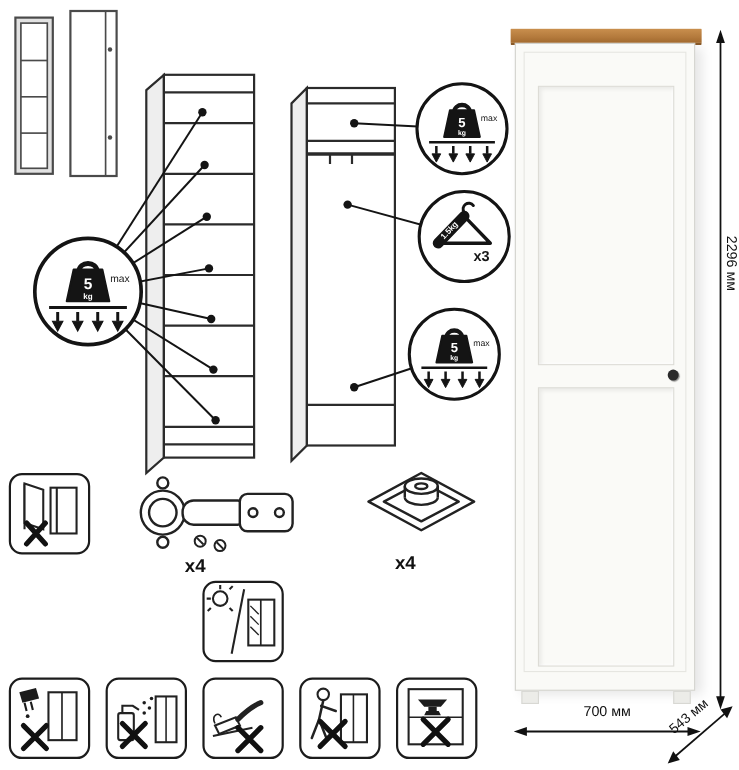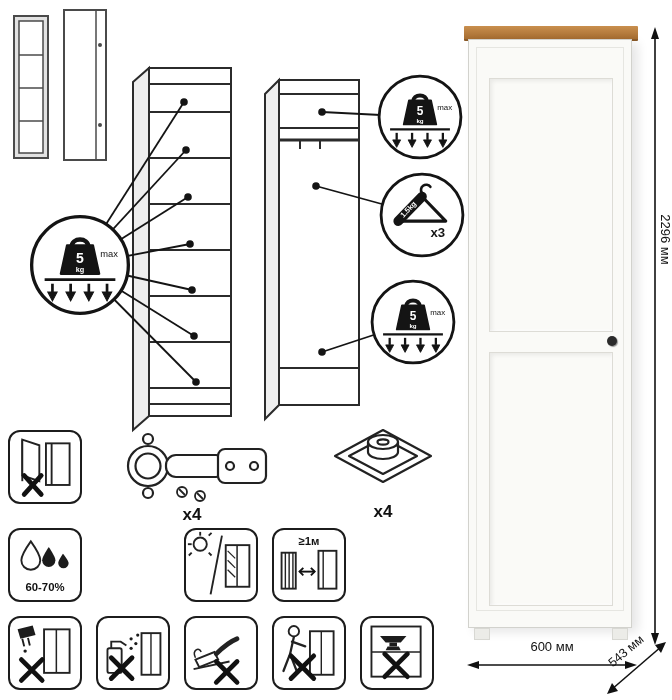--- a/index.html
+++ b/index.html
@@ -2,21 +2,21 @@
 <html><head>
 <meta charset="utf-8">
 <style>
   html,body{margin:0;padding:0;background:#fff;font-family:"Liberation Sans",sans-serif;color:#141414;}
   #canvas{position:relative;width:672px;height:700px;background:#fff;overflow:hidden;}
   .abs{position:absolute;}
   svg{display:block;}
   svg text{font-family:"Liberation Sans",sans-serif;}
   .ibox{position:absolute;width:74px;height:74px;border:2.5px solid #1c1c1c;border-radius:12px;background:#fff;box-sizing:border-box;}
   .ibox svg{width:100%;height:100%;}
-  .x4{position:absolute;font-weight:bold;font-size:17px;color:#111;text-align:center;}
+  .x4{position:absolute;font-weight:bold;font-size:17px;color:#111;text-align:left;}
   .dim{position:absolute;color:#111;font-size:13px;text-align:center;white-space:nowrap;}
   .panel{position:absolute;border:1px solid #dddcd6;box-shadow:inset 2px 2px 4px rgba(0,0,0,0.07), inset -1px -1px 2px rgba(255,255,255,0.9);}
 </style>
 </head>
 <body>
 
 <div id="canvas">
 
   <svg class="abs" style="left:0;top:0" width="672" height="700" viewBox="0 0 672 700">
 
@@ -199,30 +199,20 @@
       <g stroke="#222" stroke-width="2" fill="#fff">
         <line x1="13" y1="8" x2="13" y2="52"></line>
         <polygon points="13,8 31,14 31,52 13,46"></polygon>
         <rect x="38" y="12" width="25" height="44"></rect>
         <line x1="44" y1="12" x2="44" y2="56"></line>
       </g>
       <path d="M15 46 L33 66 M33 46 L15 66" stroke="#111" stroke-width="5" stroke-linecap="round" fill="none"></path>
     </svg>
   </div>
 
-  <div class="ibox" style="left:8px;top:528px">
-    <svg viewBox="0 0 74 74">
-      <g>
-        <path d="M22 12 C22 12 12 26 12 32 a10 10 0 0 0 20 0 C32 26 22 12 22 12 Z" fill="#fff" stroke="#222" stroke-width="2"></path>
-        <path d="M41 18 C41 18 34 28 34 32 a7 7 0 0 0 14 0 C48 28 41 18 41 18 Z" fill="#1c1c1c"></path>
-        <path d="M56 25 C56 25 51 32 51 35 a5.5 5.5 0 0 0 11 0 C62 32 56 25 56 25 Z" fill="#1c1c1c"></path>
-      </g>
-      <text x="37" y="64" text-anchor="middle" font-size="12" font-weight="bold" fill="#111">60-70%</text>
-    </svg>
-  </div>
 
 
   <div class="ibox" style="left:184px;top:528px">
     <svg viewBox="0 0 74 74">
       <g stroke="#222" fill="#fff">
         <circle cx="15" cy="15" r="7" stroke-width="2"></circle>
         <g stroke-width="2">
           <line x1="15" y1="2" x2="15" y2="6"></line>
             <line x1="2" y1="15" x2="6" y2="15"></line>
           <line x1="24" y1="6" x2="27" y2="3"></line>
@@ -234,40 +224,20 @@
         <line x1="54" y1="16" x2="54" y2="60" stroke-width="1.6"></line>
         <g stroke-width="1.3">
           <line x1="44" y1="22" x2="52" y2="30"></line>
             <line x1="44" y1="32" x2="52" y2="40"></line>
             <line x1="44" y1="42" x2="52" y2="50"></line>
         </g>
       </g>
     </svg>
   </div>
 
-  <div class="ibox" style="left:272px;top:528px">
-    <svg viewBox="0 0 74 74">
-      <text x="37" y="16" text-anchor="middle" font-size="12" font-weight="bold" fill="#111">≥1м</text>
-      <g>
-        <rect x="8" y="24" width="15" height="38" fill="#fff" stroke="#222" stroke-width="2"></rect>
-        <g stroke="#222" stroke-width="1.5">
-          <line x1="12" y1="24" x2="12" y2="62"></line>
-            <line x1="16" y1="24" x2="16" y2="62"></line>
-            <line x1="20" y1="24" x2="20" y2="62"></line>
-        </g>
-        <g stroke="#111" stroke-width="2" fill="none">
-          <line x1="27" y1="44" x2="43" y2="44"></line>
-          <path d="M31 40 L27 44 L31 48"></path>
-            <path d="M39 40 L43 44 L39 48"></path>
-        </g>
-        <rect x="47" y="22" width="19" height="40" fill="#fff" stroke="#222" stroke-width="2"></rect>
-        <line x1="52" y1="22" x2="52" y2="62" stroke="#222" stroke-width="1.5"></line>
-      </g>
-    </svg>
-  </div>
 
 
   <div class="ibox" style="left:8px;top:616px">
     <svg viewBox="0 0 74 74">
       <g>
         <polygon points="8,12 24,8 27,18 11,22" fill="#1c1c1c"></polygon>
         <g stroke="#1c1c1c" stroke-width="2">
             <line x1="13" y1="22" x2="15" y2="30"></line>
             <line x1="19" y1="21" x2="21" y2="29"></line>
           </g>
@@ -356,21 +326,21 @@
     <polygon points="11,1 7,13 15,13" fill="#111"></polygon>
     <polygon points="11,619 7,607 15,607" fill="#111"></polygon>
   </svg>
   <div class="dim" style="left:630px;top:232px;width:70px;transform:rotate(90deg);transform-origin:center">2296 мм</div>
 
   <svg class="abs" style="left:466px;top:656px" width="172" height="18" viewBox="0 0 172 18">
     <line x1="8" y1="9" x2="164" y2="9" stroke="#111" stroke-width="1.6"></line>
     <polygon points="1,9 13,5 13,13" fill="#111"></polygon>
     <polygon points="171,9 159,5 159,13" fill="#111"></polygon>
   </svg>
-  <div class="dim" style="left:466px;top:639px;width:172px">600 мм</div>
+  <div class="dim" style="left:466px;top:639px;width:172px">700 мм</div>
 
   <svg class="abs" style="left:602px;top:634px" width="70" height="64" viewBox="0 0 70 64">
     <line x1="9" y1="56" x2="60" y2="12" stroke="#111" stroke-width="1.6"></line>
     <polygon points="64,8 53,11 59,19" fill="#111"></polygon>
     <polygon points="5,60 16,57 10,49" fill="#111"></polygon>
   </svg>
   <div class="dim" style="left:594px;top:644px;width:64px;font-size:12.5px;transform:rotate(-40deg);transform-origin:center">543 мм</div>
 
 </div>
 

